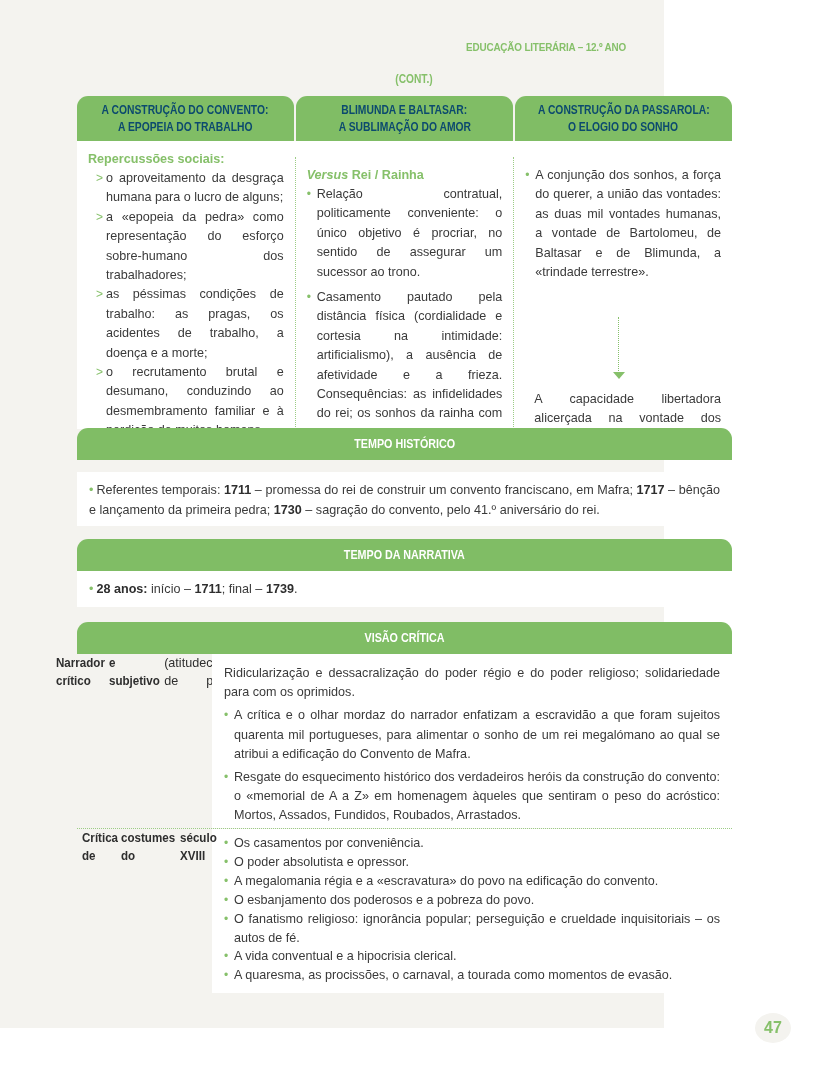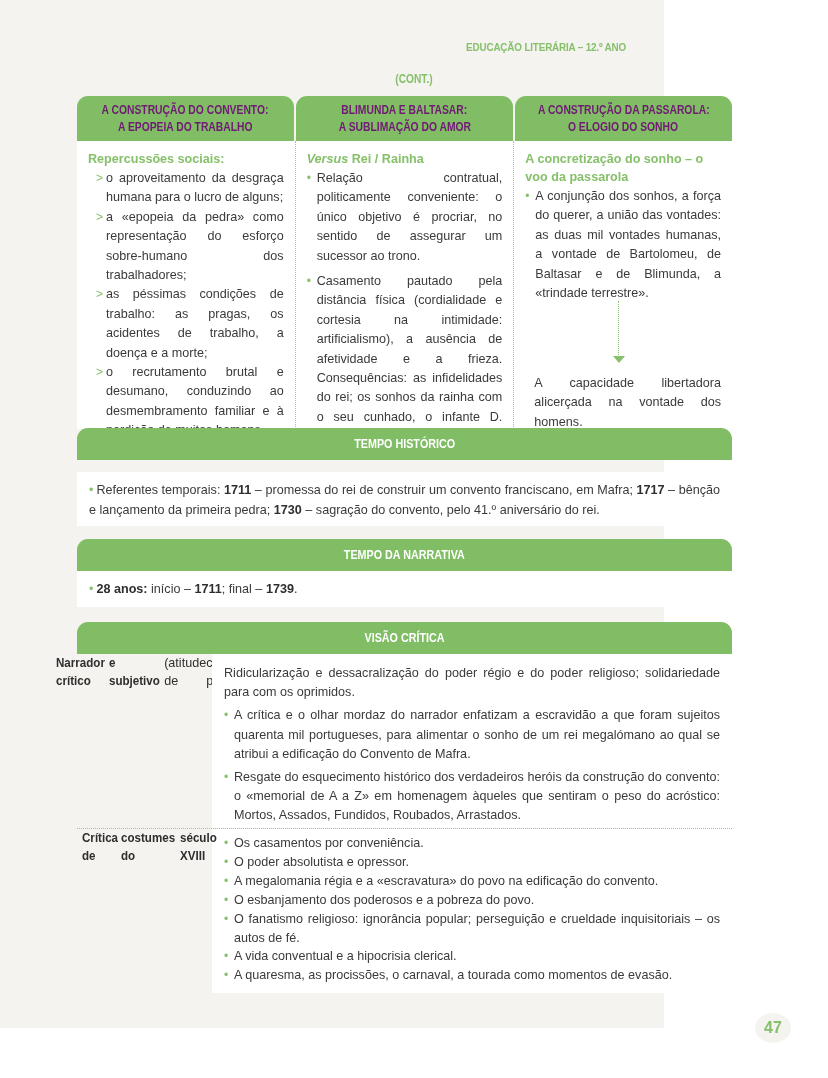--- a/index.html
+++ b/index.html
@@ -22,33 +22,33 @@
     transform: scaleX(0.86); transform-origin: right center;
   }
   .cont {
     position: absolute; left: 0; width: 828px; top: 72px; text-align: center;
     font-weight: bold; font-size: 12px; color: #86c06a;
     transform: scaleX(0.85);
   }
   .green { color: #7dbb5e; }
   .hdr-row { position: absolute; left: 77px; top: 96px; width: 655px; height: 45px; display: flex; }
   .hdr-tab {
-    flex: 1; background: #80bd65; color: #701a75;
+    flex: 1; background: #80bd65; color: #0c4a6e;
     border-radius: 11px 11px 0 0; margin-right: 2px;
     display: flex; flex-direction: column; align-items: center; justify-content: center;
     font-weight: bold; font-size: 12px; line-height: 17px; text-align: right;
   }
   .hdr-tab:last-child { margin-right: 0; }
   .hdr-tab span { display: block; transform: scaleX(0.86); white-space: nowrap; }
   .cols {
     position: absolute; left: 77px; top: 141px; width: 655px; height: 288px;
     background: #ffffff; display: flex;
   }
   .col { flex: 1; padding: 9px 11px 0 11px; font-size: 12.6px; line-height: 19.4px; color: #3a3a3a; position: relative; }
-  .col + .col { border-left: 1px dotted #9ccc85; }
+  .col + .col { border-left: 1px dotted #9ccc85; margin-top: 16px; }
   .col-title { font-weight: bold; color: #86c06a; font-size: 12.6px; line-height: 18px; margin-bottom: 1px; }
   .col-title i { font-style: italic; }
   .li { display: flex; text-align: justify; }
   .li .mk { width: 10px; flex-shrink: 0; color: #86c06a; font-size: 12px; }
   .li .tx { flex: 1; }
   .col1 .li { padding-left: 8px; }
   .col2 .li { margin-bottom: 6px; }
   .col3 .li { margin-bottom: 0; }
   .arrow-line {
     position: absolute; left: 104px; top: 160px; width: 0; height: 56px;
@@ -143,21 +143,20 @@
           <span class="mk">•</span>
           <span class="tx">Relação contratual, politicamente conveniente: o único objetivo é procriar, no sentido de assegurar um sucessor ao trono.</span>
         </div>
       <div class="li">
           <span class="mk">•</span>
           <span class="tx">Casamento pautado pela distância física (cordialidade e cortesia na intimidade: artificialismo), a ausência de afetividade e a frieza. Consequências: as infidelidades do rei; os sonhos da rainha com o seu cunhado, o infante D. Francisco.</span>
         </div>
     </div>
 
     <div class="col col3">
-      <div class="col-title">A concretização do sonho – o voo da passarola</div>
       <div class="li">
           <span class="mk">•</span>
           <span class="tx">A conjunção dos sonhos, a força do querer, a união das vontades: as duas mil vontades humanas, a vontade de Bartolomeu, de Baltasar e de Blimunda, a «trindade terrestre».</span>
         </div>
       <div class="arrow-line"></div>
       <div class="arrow-head"></div>
       <div class="conclusion">A capacidade libertadora alicerçada na vontade dos homens.</div>
     </div>
   </div>
 

